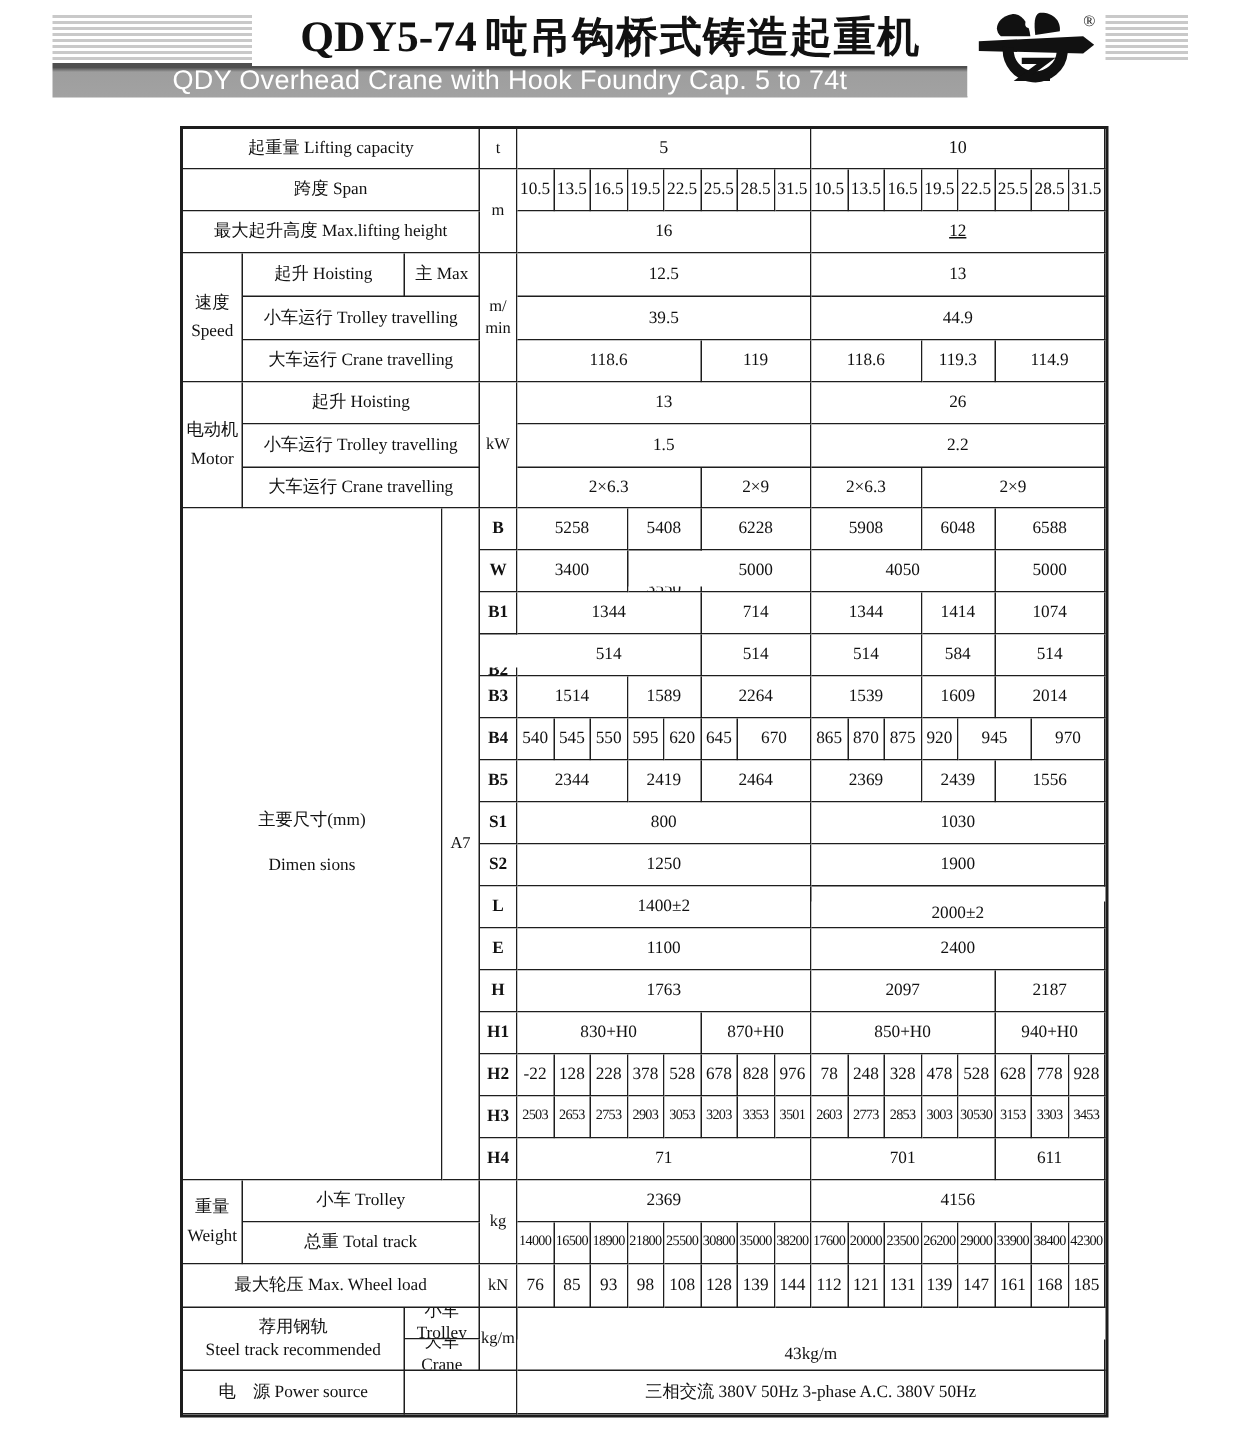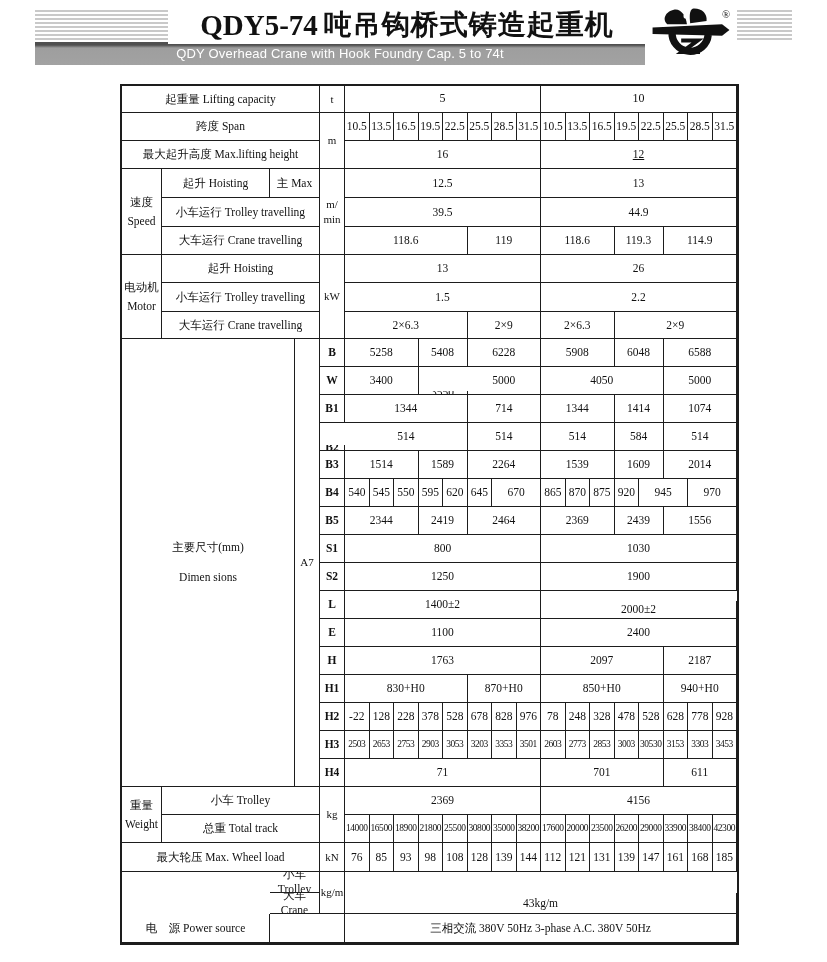--- a/index.html
+++ b/index.html
@@ -6,21 +6,21 @@
   #page{position:relative;width:827px;height:962px;background:#fff;overflow:hidden;
         font-family:"Liberation Serif","DejaVu Serif",serif;color:#111;}
 
   
   #stripes{position:absolute;left:35px;top:8px;width:757px;height:34px;
            background:repeating-linear-gradient(180deg,#ffffff 0 2px,#c9c9c9 2px 4px);}
   #banner{position:absolute;left:35px;top:42px;width:610px;height:23px;
           background:linear-gradient(180deg,#4f4f4f 0,#4f4f4f 3px,#9e9e9e 6px,#a2a2a2 100%);
           display:flex;align-items:center;justify-content:center;}
   #banner span{color:#fff;font-family:"Liberation Sans","DejaVu Sans",sans-serif;
-               font-size:13px;letter-spacing:.2px;}
+               font-size:18px;letter-spacing:.2px;}
   #title{position:absolute;left:168px;top:6px;width:478px;height:38px;background:#fff;
          display:flex;align-items:center;justify-content:center;white-space:nowrap;}
   .title-model{font-family:"Liberation Serif","DejaVu Serif",serif;font-weight:700;font-size:29px;}
   .title-cn{font-family:"Liberation Sans","DejaVu Sans",sans-serif;font-weight:900;font-size:28px;
             letter-spacing:1px;margin-left:6px;}
   #logo-box{position:absolute;left:645px;top:4px;width:92px;height:60px;background:#fff;
             display:flex;align-items:center;justify-content:center;}
 
   
   #spec-table{position:absolute;left:120px;top:84px;display:grid;background:#fff;
@@ -271,20 +271,22 @@
       <div class="cell value" style="grid-area: 28 / 12 / span 1 / span 1;">139</div>
       <div class="cell value" style="grid-area: 28 / 13 / span 1 / span 1;">144</div>
       <div class="cell value" style="grid-area: 28 / 14 / span 1 / span 1;">112</div>
       <div class="cell value" style="grid-area: 28 / 15 / span 1 / span 1;">121</div>
       <div class="cell value" style="grid-area: 28 / 16 / span 1 / span 1;">131</div>
       <div class="cell value" style="grid-area: 28 / 17 / span 1 / span 1;">139</div>
       <div class="cell value" style="grid-area: 28 / 18 / span 1 / span 1;">147</div>
       <div class="cell value" style="grid-area: 28 / 19 / span 1 / span 1;">161</div>
       <div class="cell value" style="grid-area: 28 / 20 / span 1 / span 1;">168</div>
       <div class="cell value" style="grid-area: 28 / 21 / span 1 / span 1;">185</div>
+      <div class="cell label" style="grid-area: 29 / 1 / span 2 / span 2;">荐用钢轨
+Steel track recommended</div>
       <div class="cell label" style="grid-area: 29 / 3 / span 1 / span 2;">小车 Trolley</div>
       <div class="cell unit" style="grid-area: 29 / 5 / span 2 / span 1;">kg/m</div>
       <div class="cell label" style="grid-area: 30 / 3 / span 1 / span 2;">大车 Crane</div>
       <div class="cell value" style="grid-area: 30 / 6 / span 1 / span 16;">43kg/m</div>
       <div class="cell label" style="grid-area: 31 / 1 / span 1 / span 2;">电　源 Power source</div>
       <div class="cell label" style="grid-area: 31 / 3 / span 1 / span 3;"></div>
       <div class="cell value" style="grid-area: 31 / 6 / span 1 / span 16;">三相交流  380V  50Hz  3-phase A.C.  380V  50Hz</div>
     </div>
 
 </div>

